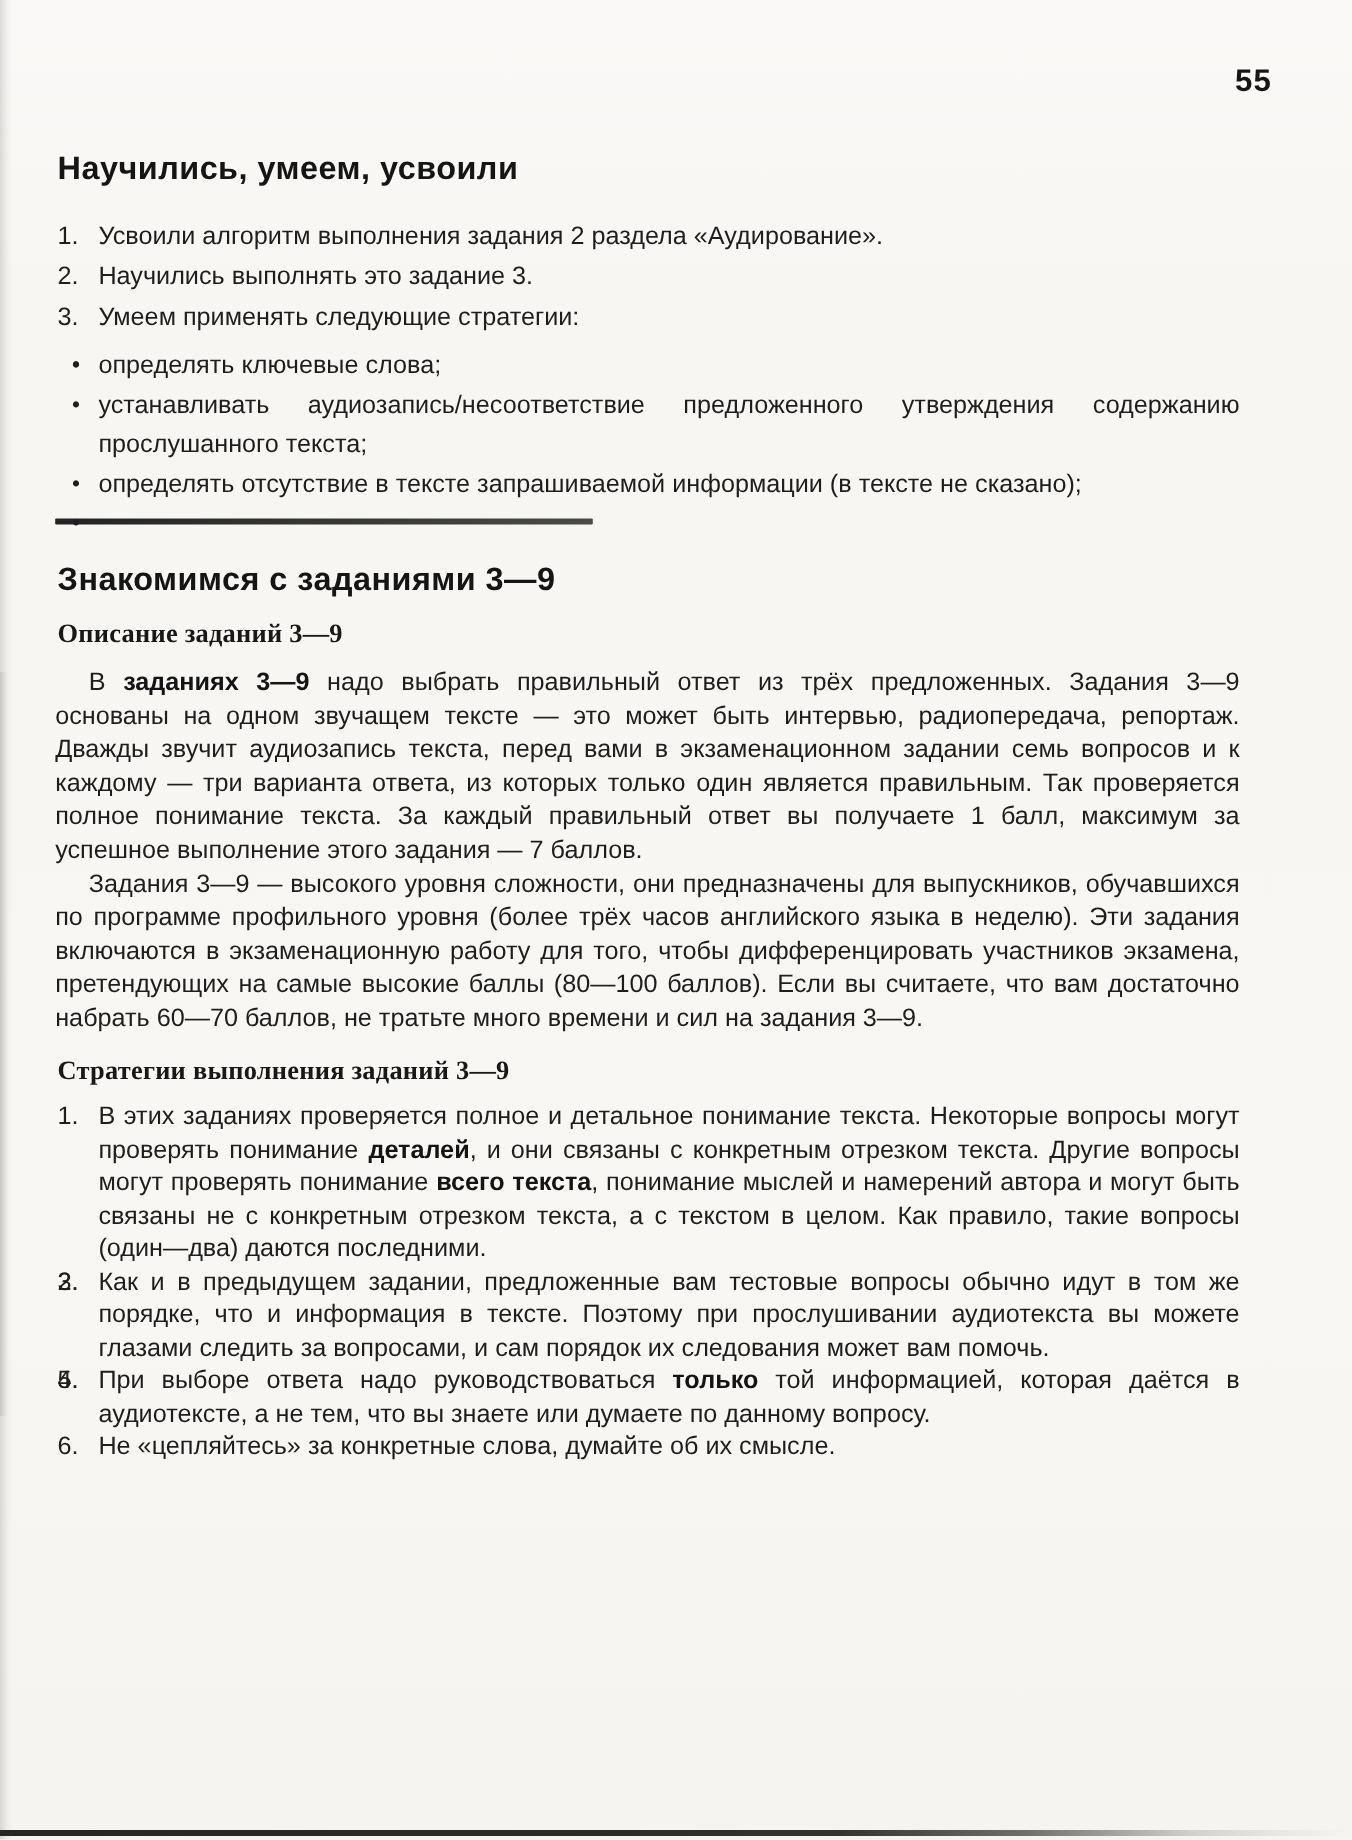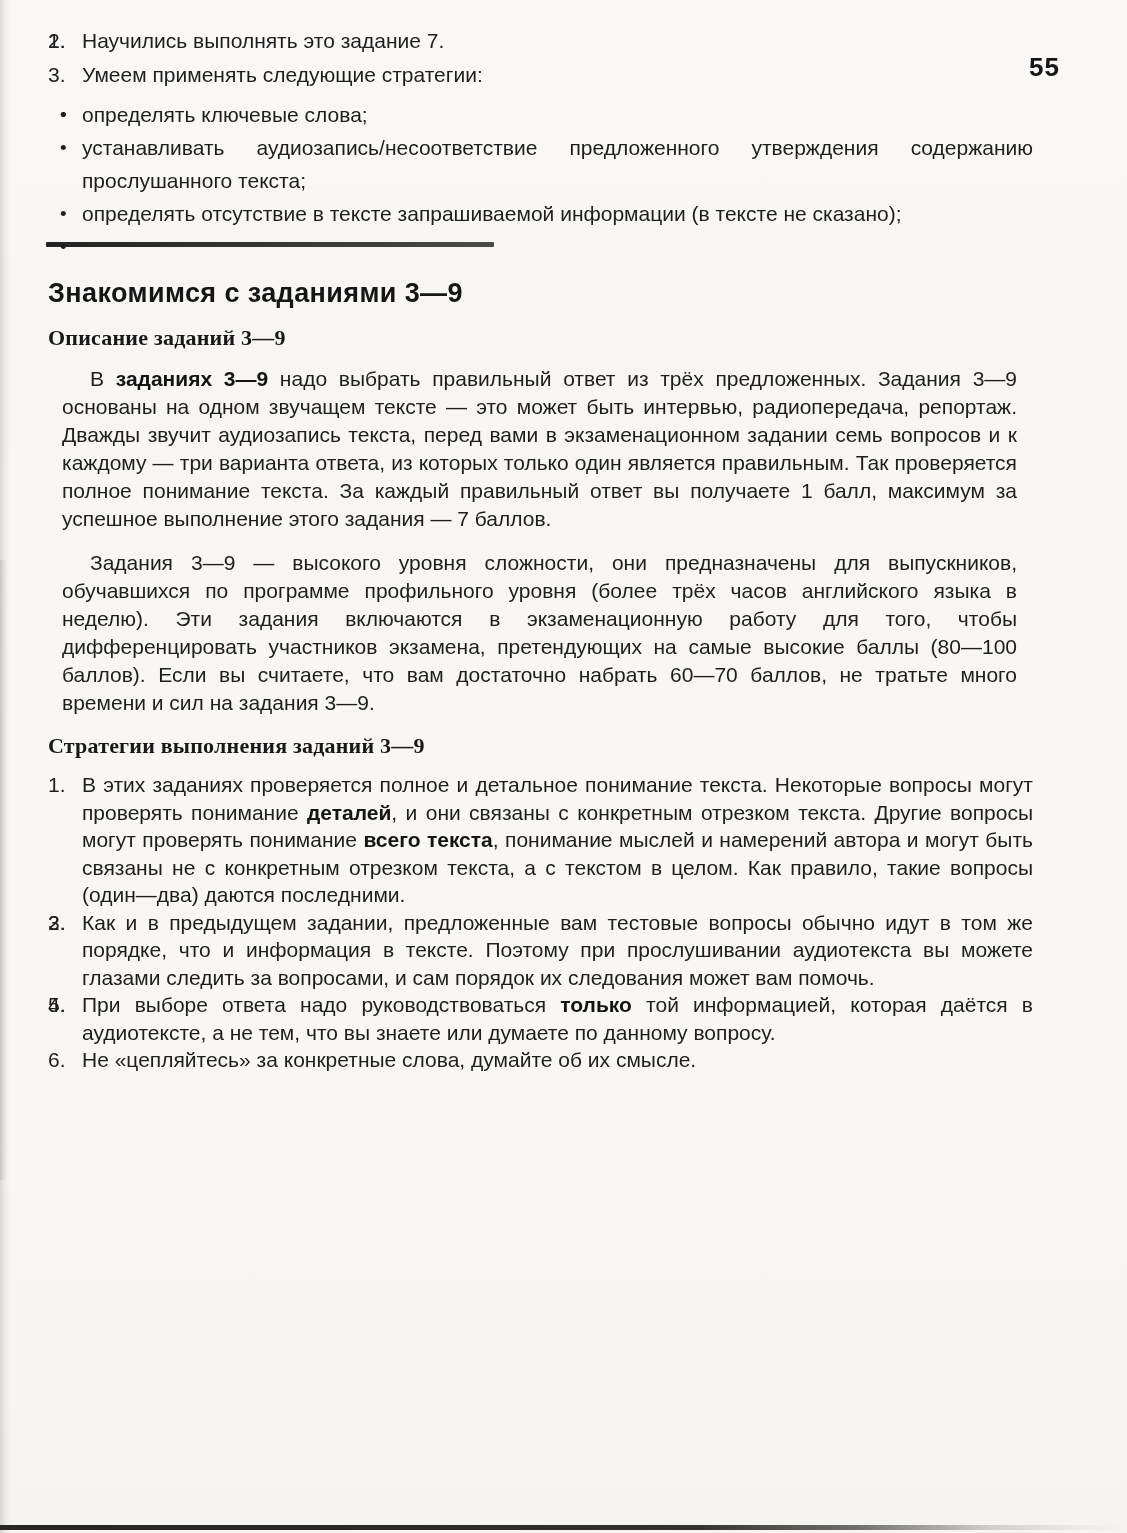--- a/index.html
+++ b/index.html
@@ -72,21 +72,21 @@
     font-size: 27px; font-weight: bold; color: #151515;
     letter-spacing: 0.4px; line-height: 32px;
   }
   .h3 {
     margin: 16px 0 0 2px;
     font-size: 22px; font-weight: bold; color: #181818;
     letter-spacing: 0.2px; line-height: 26px; font-family: Liberation Serif, serif;
   }
   .h3.strategies { margin-top: 16px; }
   .para {
-    margin: 16px; font-size: 21px; line-height: 28px;
+    margin: 0; font-size: 21px; line-height: 28px;
     text-align: justify; text-indent: 28px;
     color: #1e1e1e;
   }
   .para.first { margin-top: 14px; }
   .slist { margin-top: 12px; }
   .sli {
     position: relative; padding-left: 36px;
     font-size: 21px; line-height: 27.5px;
     text-align: justify;
   }
@@ -98,28 +98,30 @@
 
 <div class="page">
 
   <div class="edge-left"></div>
   <div class="edge-left-patch"></div>
 
   <div class="page-number">55</div>
 
   <div class="content">
 
+    <div class="h1">Научились, умеем, усвоили</div>
 
     <div class="olist">
       <div class="oli">
         <span class="num">1.</span>
+        <span>Усвоили алгоритм выполнения задания 2 раздела «Аудирование».</span>
       </div>
       <div class="oli">
         <span class="num">2.</span>
-        <span>Научились выполнять это задание 7.</span>
+        <span>Научились выполнять это задание 3.</span>
       </div>
       <div class="oli">
         <span class="num">3.</span>
         <span>Умеем применять следующие стратегии:</span>
       </div>
     </div>
 
     <div class="blist">
       <div class="bli">
         <span class="mark">•</span>

